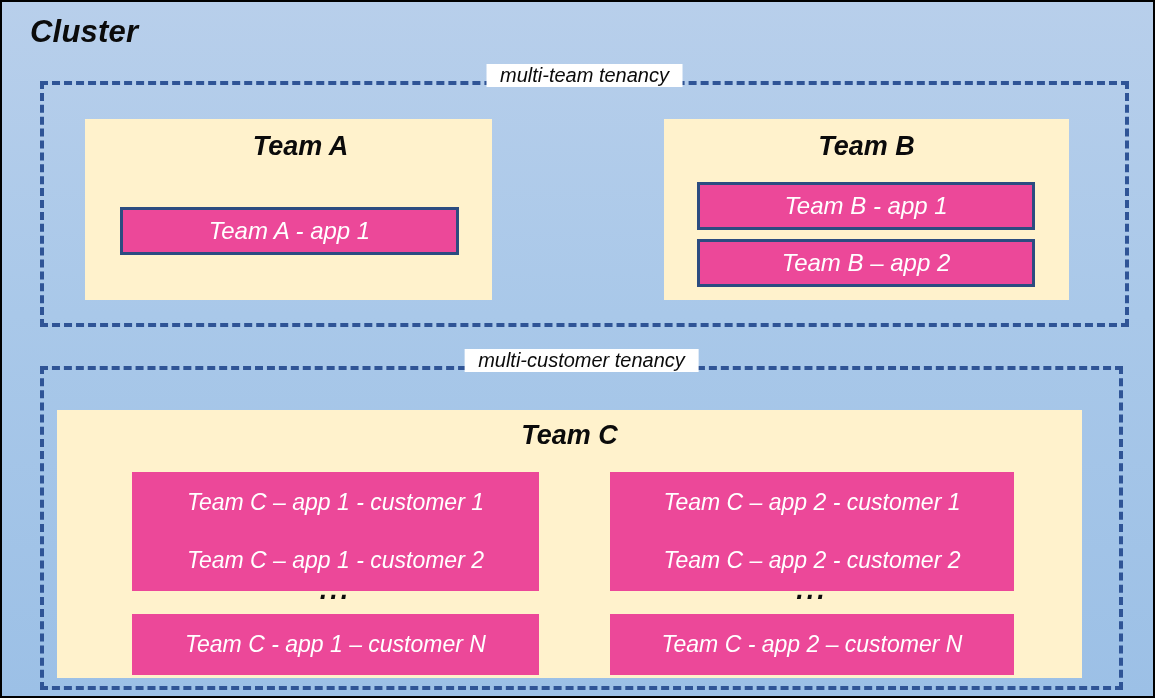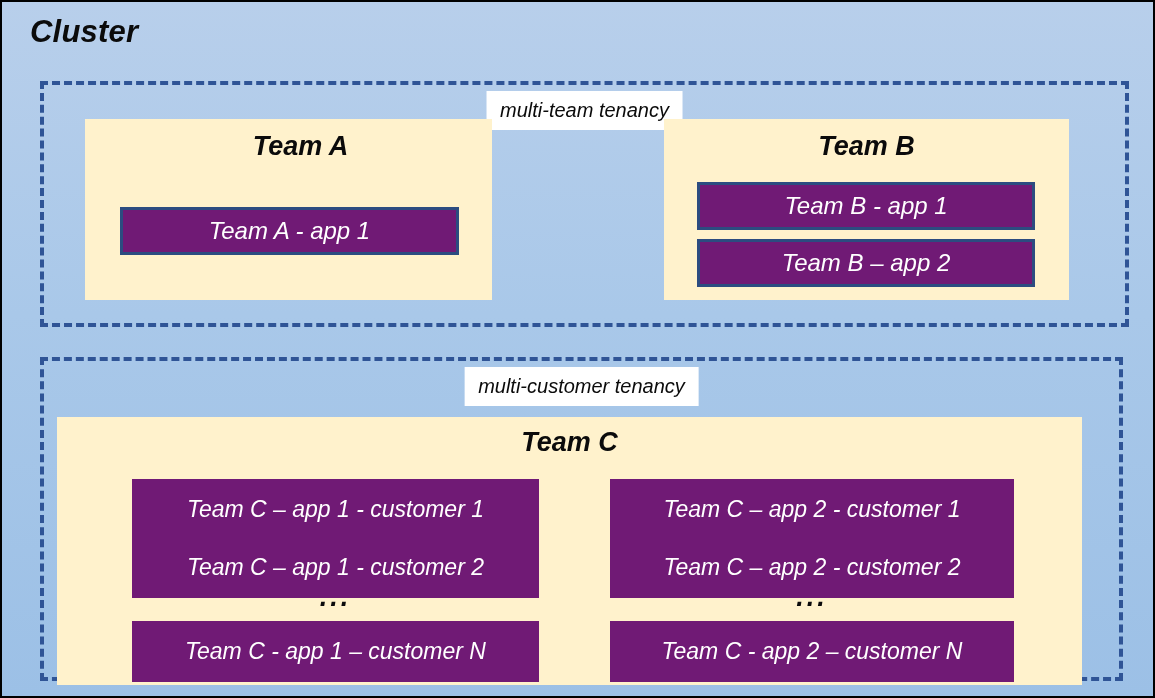--- a/index.html
+++ b/index.html
@@ -15,43 +15,43 @@
   .cluster-title{
     position:absolute;left:28px;top:12px;
     font-size:31px;font-weight:bold;color:#0b0b0b;
     letter-spacing:0.2px;
   }
   .dashed-box{
     position:absolute;
     border:4px dashed #2f5496;
   }
   .mt-box{left:38px;top:79px;width:1089px;height:246px;}
-  .mc-box{left:38px;top:355px;width:1083px;height:324px;}
+  .mc-box{left:38px;top:364px;width:1083px;height:324px;}
   .tenancy-label{
     position:absolute;left:50%;top:-21px;transform:translateX(-50%);
     background:#ffffff;
-    padding:8px 14px;
-    font-size:20px;color:#0b0b0b;white-space:nowrap;margin-top:27px;
+    padding:0 14px;
+    font-size:20px;color:#0b0b0b;white-space:nowrap;
   }
   .team-box{
     position:absolute;
     background:#fff2cc;
   }
   .team-a{left:41px;top:34px;width:407px;height:181px;padding-left:24px;}
   .team-b{left:620px;top:34px;width:405px;height:181px;}
-  .team-c{left:13px;top:40px;width:1025px;height:268px;margin-top:16px;}
+  .team-c{left:13px;top:40px;width:1025px;height:268px;}
   .team-title{
     text-align:center;
     font-size:27px;font-weight:bold;color:#0b0b0b;
     margin-top:12px;
   }
   .team-c .team-title{margin-top:10px;}
   .app-box{
     position:absolute;
-    background:#701a75;
+    background:#ec4899;
     color:#ffffff;
     display:flex;align-items:center;justify-content:center;
     font-size:24px;
     white-space:nowrap;
   }
   .bordered{border:3px solid #2c4c80;}
   .app-a1{left:35px;top:88px;width:339px;height:48px;}
   .app-b1{left:33px;top:63px;width:338px;height:48px;}
   .app-b2{left:33px;top:120px;width:338px;height:48px;}
   .col-app{height:61px;font-size:23px;}

